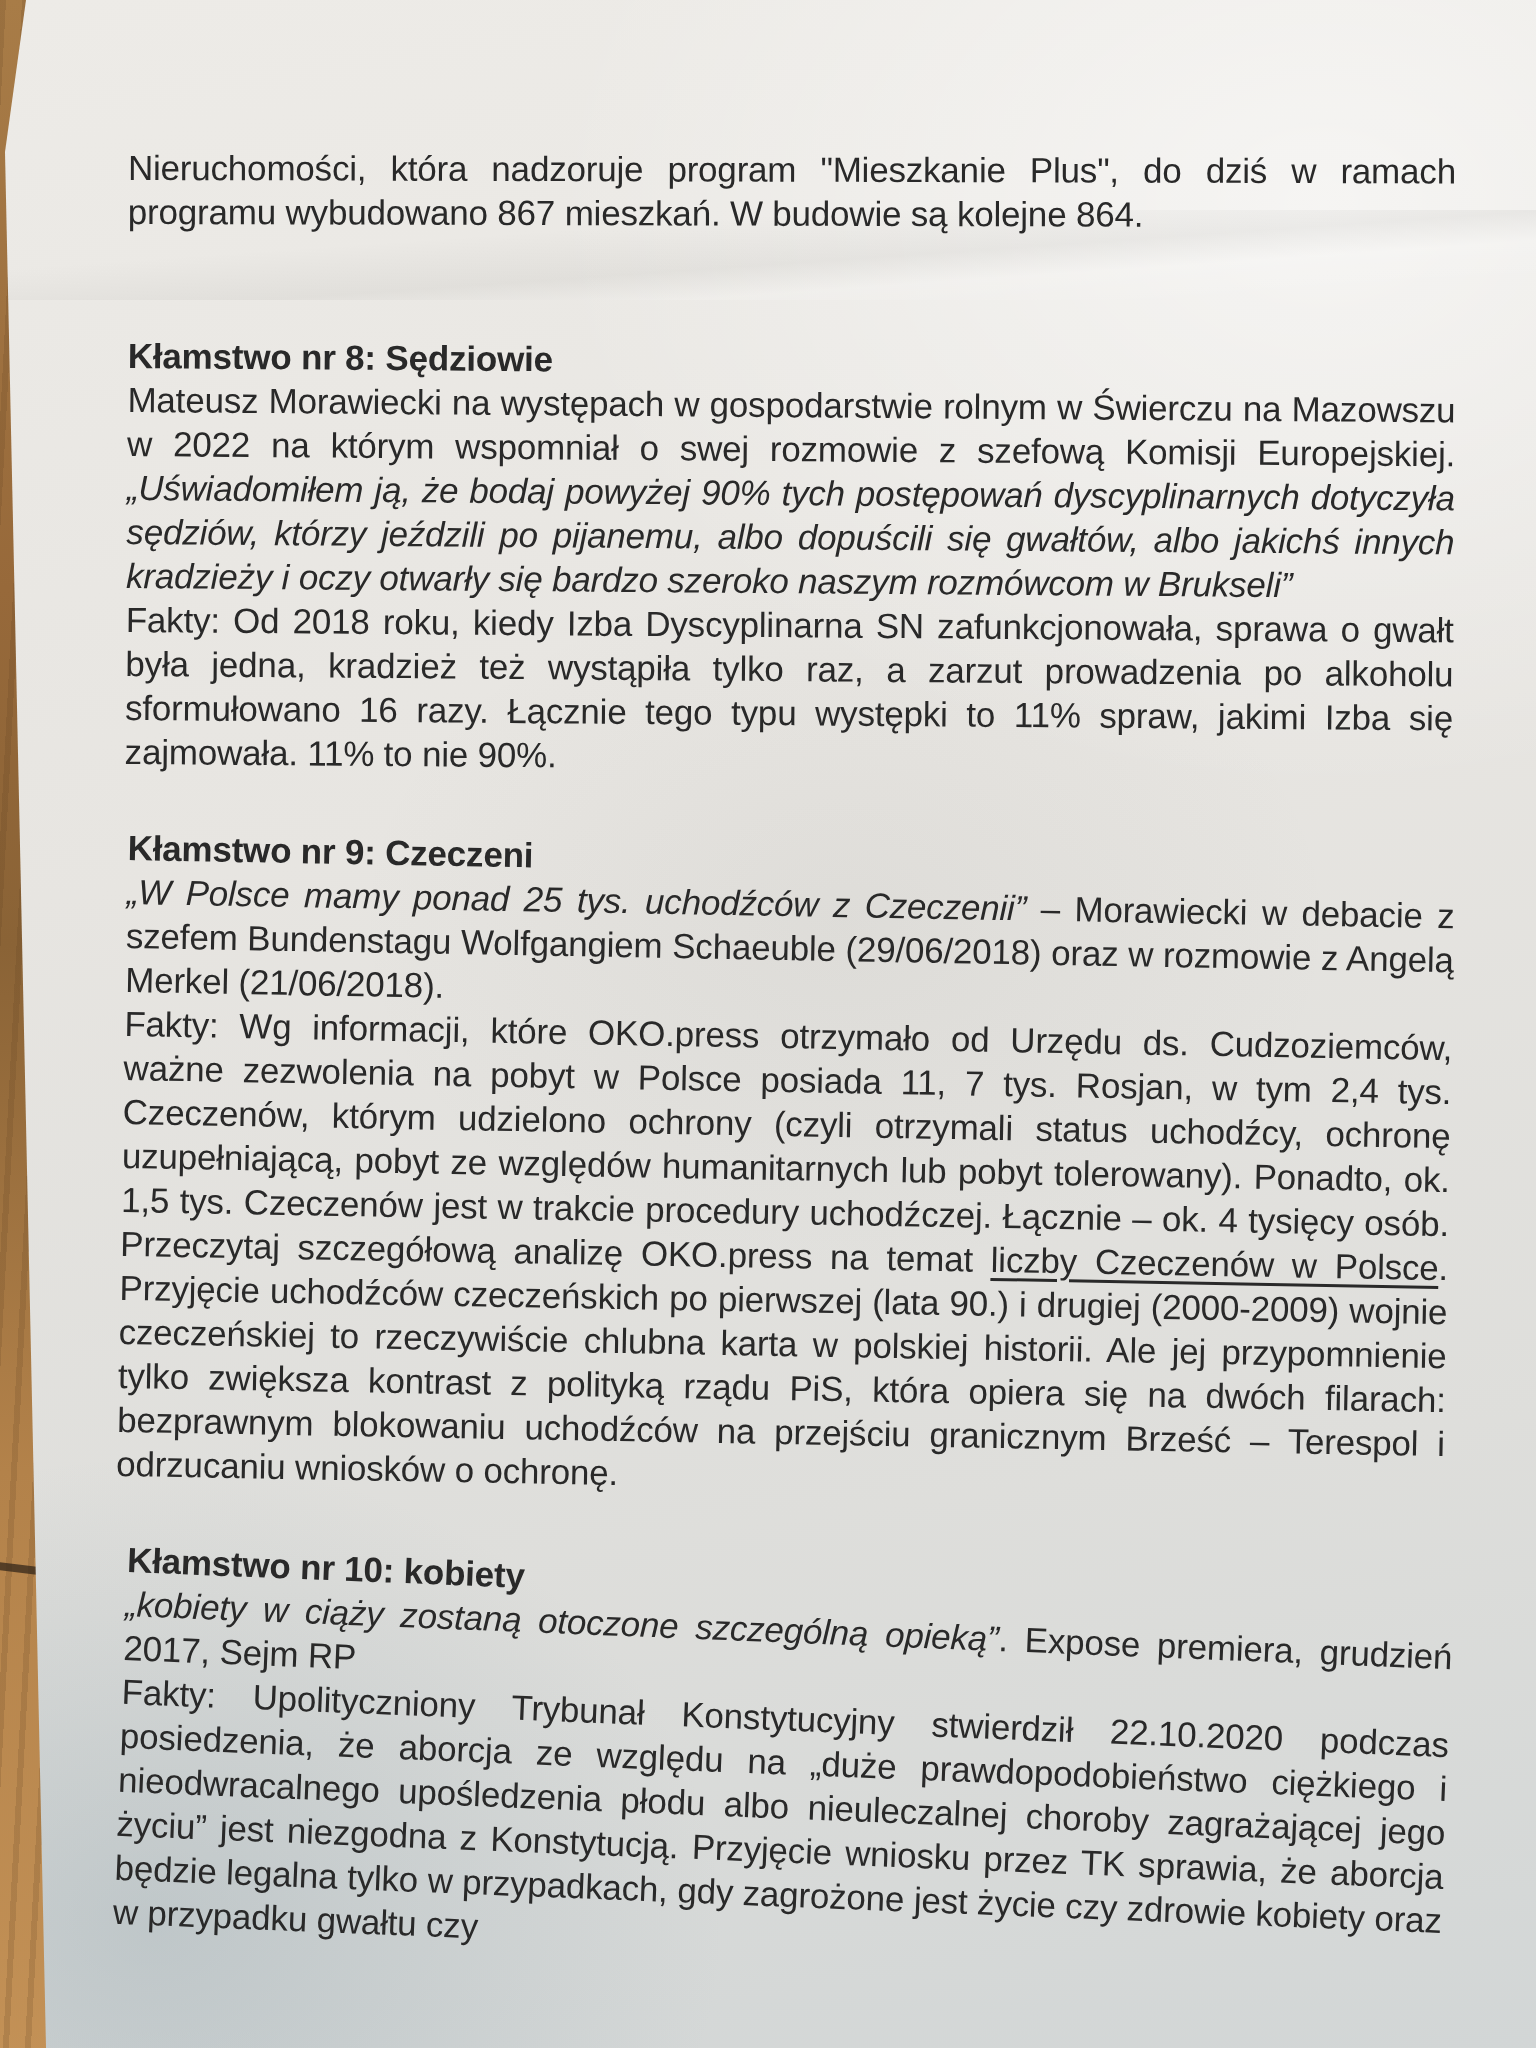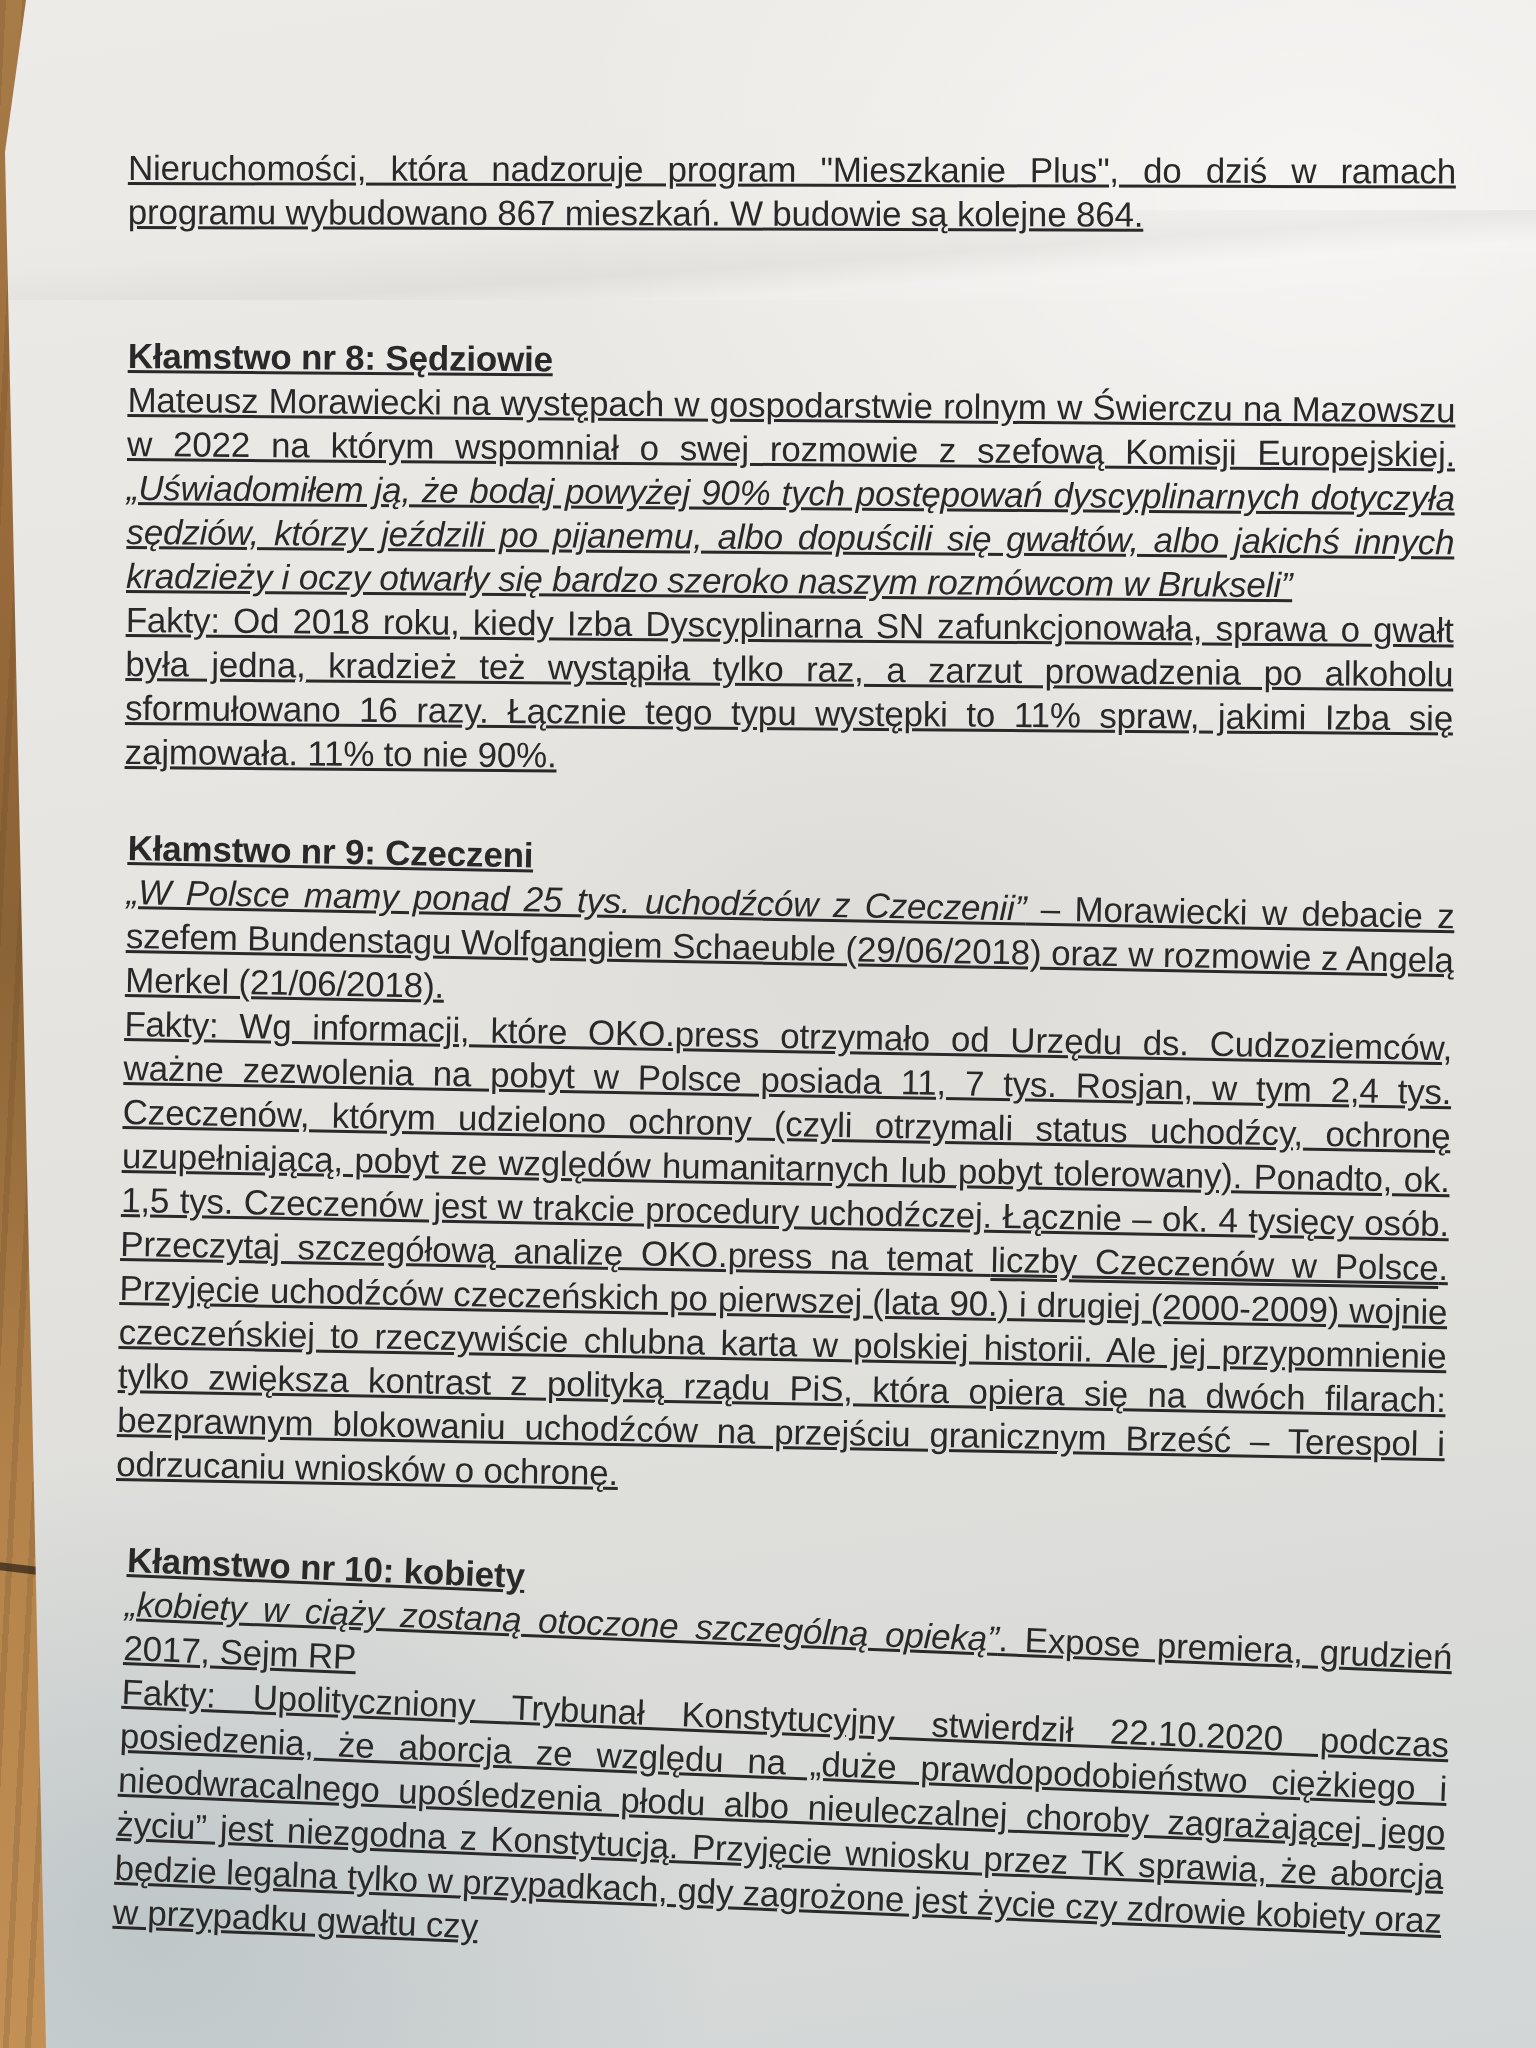--- a/index.html
+++ b/index.html
@@ -26,21 +26,20 @@
     filter:drop-shadow(-5px 3px 6px rgba(55,35,15,.5));
   }
   .crease{
     position:absolute;left:0;top:210px;width:100%;height:90px;pointer-events:none;
     background:linear-gradient(176deg, rgba(0,0,0,0) 30%, rgba(110,110,105,.08) 55%, rgba(255,255,255,.15) 70%, rgba(0,0,0,0) 90%);
   }
   .content{
     position:absolute;left:128px;top:146px;width:1328px;
     color:#292929;font-size:35px;line-height:44px;text-align:justify;
     letter-spacing:-.2px;
-    text-decoration:underline;
   }
   .content p{margin:0;}
   .tilt-a{transform:rotate(.15deg);transform-origin:0 0;}
   .tilt-b{transform:rotate(.45deg);transform-origin:0 0;margin-top:100px;}
   .tilt-c{transform:rotate(1.05deg);transform-origin:0 0;margin-top:52px;}
   .tilt-d{transform:rotate(2.3deg);transform-origin:0 0;margin-top:52px;}
   h2{
     margin:0 0 0 0;font-size:35px;line-height:44px;font-weight:700;
     letter-spacing:-.2px;text-align:left;
   }

